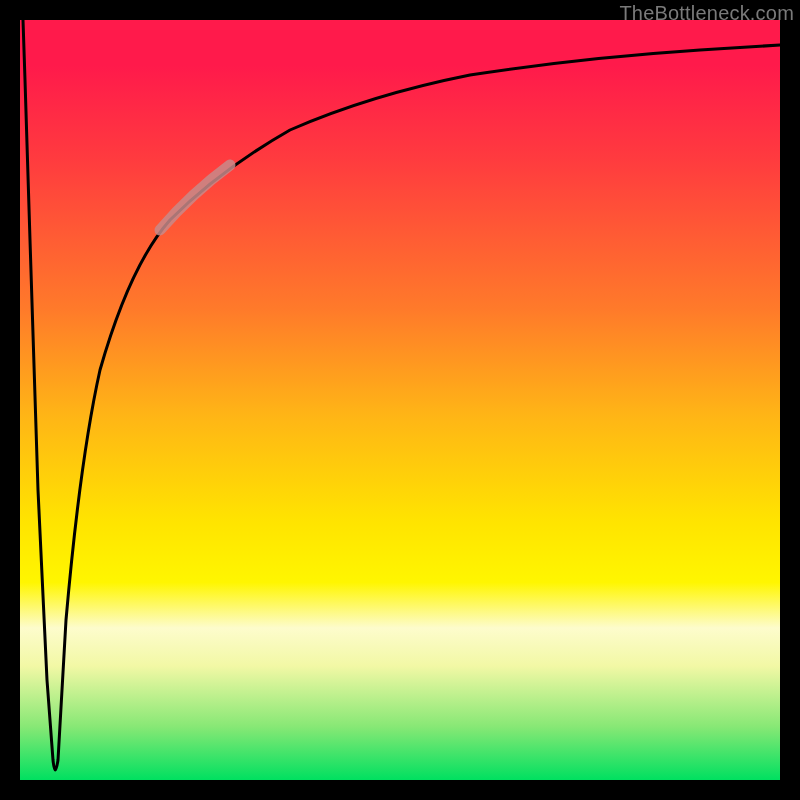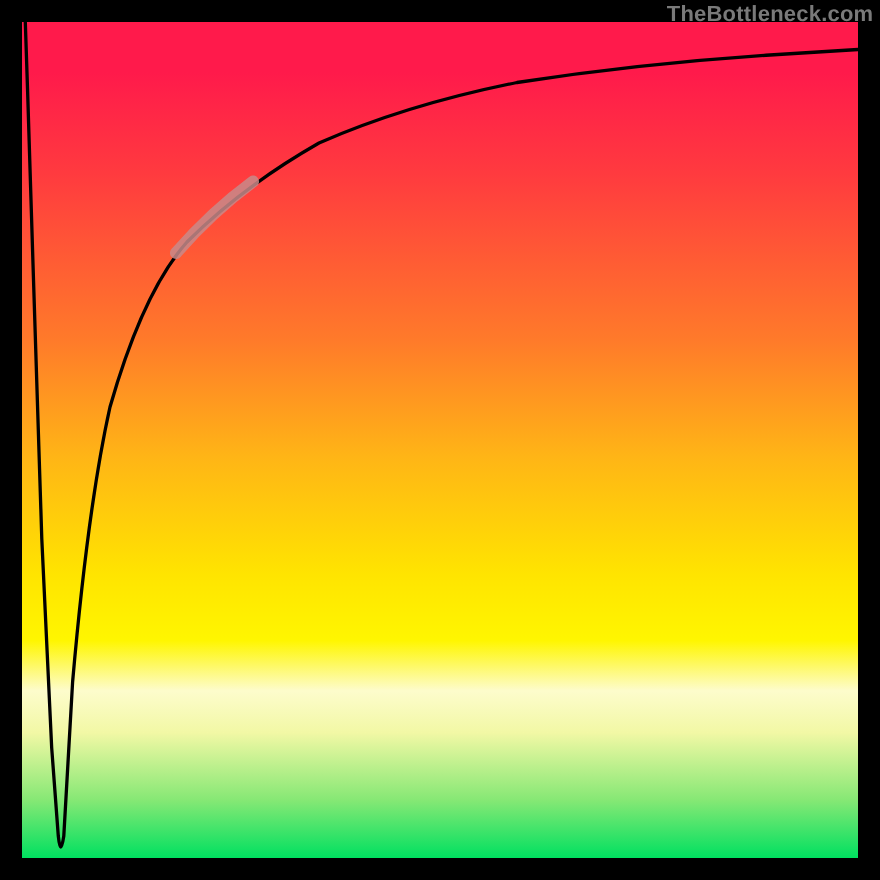--- a/index.html
+++ b/index.html
@@ -37,21 +37,21 @@
       #f2f8a5 85%,
       #87e875 93%,
       #00e060 100%
     );
   }
   .watermark {
     position: absolute;
     top: 2px;
     right: 6px;
     font-size: 20px;
-    font-weight: 700;
+    font-weight: 400;
     color: #7a7a7a;
     letter-spacing: 0.2px;
     user-select: none;
   }
   svg.curve {
     position: absolute;
     left: 0;
     top: 0;
     width: 760px;
     height: 760px;

